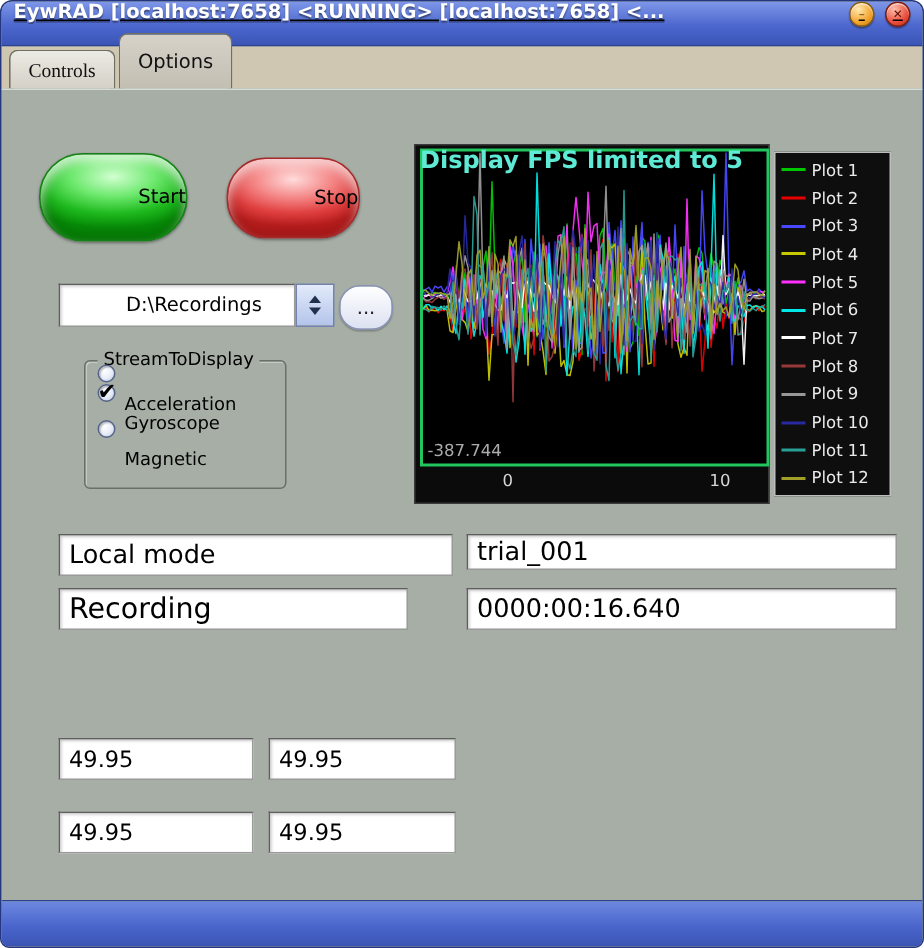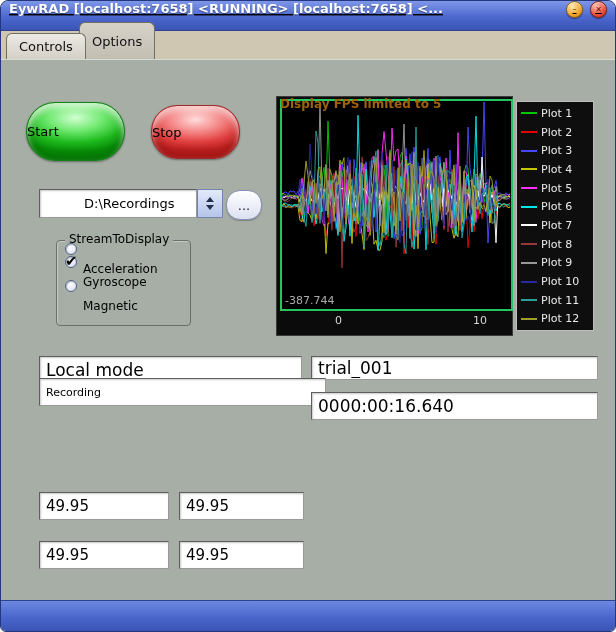--- a/index.html
+++ b/index.html
@@ -18,29 +18,29 @@
     box-shadow:inset 0 1px 1px rgba(255,255,255,.7),0 1px 1px rgba(0,0,0,.4);}
   .win-btn.minimize{background:radial-gradient(circle at 35% 28%,#ffe9b3,#f2a52e 60%,#c27708);
     border:1px solid #8a5a10;color:#6b4205;}
   .win-btn.close{background:radial-gradient(circle at 35% 28%,#ffbfae,#ea4f3c 60%,#b32110);
     border:1px solid #7c1d0c;color:#5d1105;}
 
   
   .tabstrip{position:absolute;left:0;top:30px;width:100%;height:28px;background:#cfc7b2;}
   .tab{position:absolute;bottom:0;box-sizing:border-box;border:1px solid #6f6f64;border-bottom:none;
     border-radius:6px 6px 0 0;display:flex;align-items:center;padding:0 12px;font-size:13px;color:#111;}
-  .tab.active{left:5px;height:26px;z-index:2;background:linear-gradient(#eceae4,#d4d0c6);}
+  .tab.active{left:5px;height:26px;z-index:2;background:linear-gradient(#eceae4,#d4d0c6);font-family:Liberation Serif, serif;}
   .tab.inactive{left:78px;height:37px;z-index:1;background:linear-gradient(#d6d2c8,#c2beb2);}
 
   
   .content-bg{position:absolute;left:0;top:58px;width:100%;height:543px;background:#a6aea6;
     border-top:1px solid #d6dcd6;box-sizing:border-box;}
 
   
-  .pill-btn{position:absolute;display:flex;align-items:center;justify-content:flex-start;
+  .pill-btn{position:absolute;display:flex;align-items:center;justify-content:flex-end;
     font-size:13px;color:#000;cursor:default;}
   .start-btn{left:25px;top:101px;width:97px;height:57px;border-radius:29px;border:1px solid #177f17;
     background:radial-gradient(ellipse 75% 60% at 50% 26%,#d2ffd2 0%,#6fe96f 38%,#1fbb1f 72%,#089608 100%);
     box-shadow:inset 0 5px 7px rgba(255,255,255,.75),inset 0 -7px 11px rgba(0,75,0,.5),0 1px 2px rgba(0,0,0,.4);}
   .stop-btn{left:150px;top:104px;width:87px;height:52px;border-radius:26px;border:1px solid #a22c2c;
     background:radial-gradient(ellipse 75% 60% at 50% 26%,#ffdcdc 0%,#f58a8a 38%,#e24141 72%,#c62424 100%);
     box-shadow:inset 0 5px 7px rgba(255,255,255,.7),inset 0 -7px 11px rgba(110,0,0,.45),0 1px 2px rgba(0,0,0,.4);}
 
   
   .field{position:absolute;box-sizing:border-box;background:#fff;border:1px solid #5e5e5e;
@@ -70,38 +70,38 @@
   .radio-row:nth-of-type(4){top:60px;}
   .radio{width:12px;height:12px;border-radius:50%;box-sizing:border-box;border:1px solid #56648a;
     background:radial-gradient(circle at 35% 30%,#ffffff 0%,#e8edf7 55%,#b9c5dd 100%);
     box-shadow:inset 1px 1px 1px rgba(0,0,0,.25);position:relative;flex:0 0 auto;}
   .check{position:absolute;left:-1px;top:-5px;font-size:15px;font-weight:bold;color:#000;pointer-events:none;}
   .radio-label{font-size:12px;color:#000;margin-top:40px;}
 
   
   .plot-container{position:absolute;left:275px;top:95px;width:237px;height:240px;background:#0b0b0b;
     border:1px solid #3a3a3a;box-sizing:border-box;}
-  .plot-overlay-text{position:absolute;top:0;left:3px;color:#a16207;font-weight:bold;font-size:12px;z-index:3;}
+  .plot-overlay-text{position:absolute;top:0;left:3px;color:#5eead4;font-weight:bold;font-size:16px;z-index:3;}
   .plot-inner{position:absolute;left:3px;top:2px;width:229px;height:208px;background:#000;
     border:2px solid #22c55e;box-sizing:content-box;}
   .plot-inner svg{position:absolute;left:0;top:0;width:100%;height:100%;}
   .plot-ymin{position:absolute;left:3px;bottom:2px;color:#ababab;font-size:11px;z-index:2;}
   .plot-xticks{position:absolute;left:0;top:215px;width:100%;height:20px;color:#d6d6d6;font-size:11px;}
   .xtick0{position:absolute;left:58px;top:2px;}
   .xtick1{position:absolute;left:196px;top:2px;}
 
   
   .legend{position:absolute;left:515px;top:100px;width:78px;height:230px;box-sizing:border-box;
     background:#0e0e0e;border:1px solid #bdbdbd;padding-top:2px;overflow:hidden;}
   .legend-row{display:flex;align-items:center;gap:4px;height:18.7px;padding-left:4px;}
   .legend-swatch{width:16px;height:2px;flex:0 0 auto;}
   .legend-label{color:#eaeaea;font-size:11px;white-space:nowrap;}
   .mode-label-field{left:38px;top:355px;width:263px;height:28px;font-size:17px;}
   .mode-value-field{left:310px;top:355px;width:287px;height:24px;font-size:17px;}
-  .status-label-field{left:38px;top:377px;width:287px;height:28px;font-size:11px;}
+  .status-label-field{left:38px;top:391px;width:233px;height:28px;font-size:19px;}
   .time-value-field{left:310px;top:391px;width:287px;height:28px;font-size:17px;}
   .rate-field{height:28px;font-size:15px;margin-top:24px;}
   .rate-0{left:38px;top:467px;width:130px;}
   .rate-1{left:178px;top:467px;width:125px;}
   .rate-2{left:38px;top:516px;width:130px;}
   .rate-3{left:178px;top:516px;width:125px;}
 
   
   .bottombar{position:absolute;left:0;bottom:0;width:100%;height:31px;
     background:linear-gradient(180deg,#6d88e0 0%,#4a66cc 55%,#3a54b4 100%);

